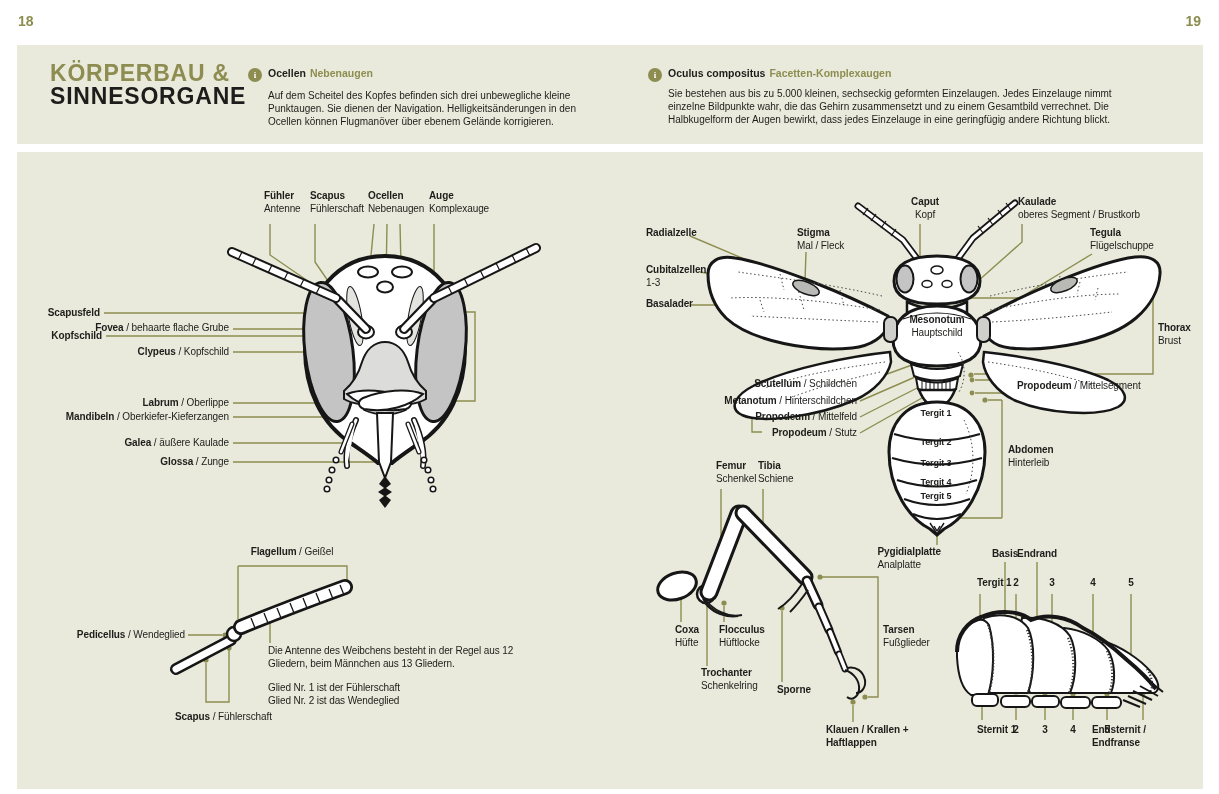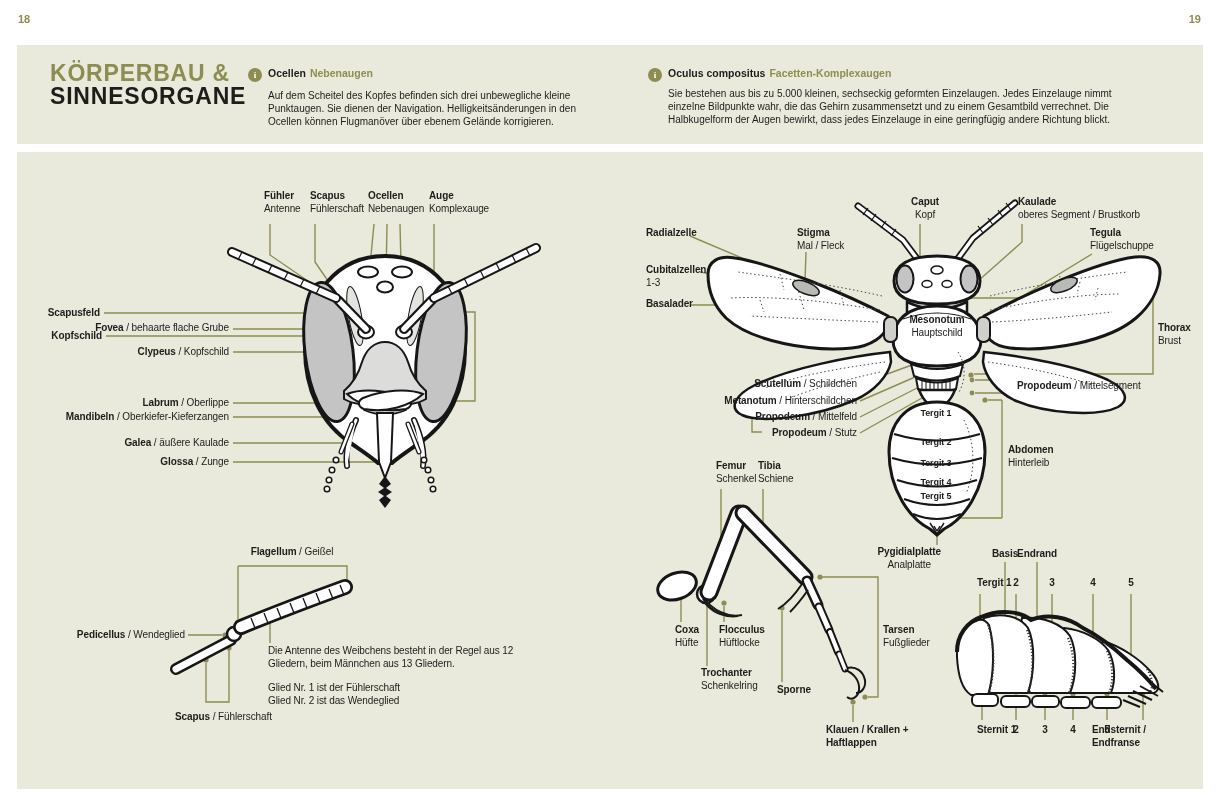--- a/index.html
+++ b/index.html
@@ -4,25 +4,25 @@
 <style>
   html,body{margin:0;padding:0;background:#fff}
   #canvas{position:relative;width:1219px;height:794px;background:#fff;font-family:"Liberation Sans",sans-serif;color:#1d1d1b;overflow:hidden}
   .panel{position:absolute;left:17px;width:1186px;background:#e9eadb;z-index:0}
   #band-top{top:45px;height:99px}
   #band-main{top:152px;height:637px}
   #art{position:absolute;left:0;top:0;z-index:2}
   .lbl{position:absolute;font-size:10px;line-height:12.5px;letter-spacing:-0.1px;white-space:nowrap;z-index:3}
   .lbl .b{font-weight:700}
   .blk{display:block}
-  .ra{transform:translateX(-100%);text-align:center}
+  .ra{transform:translateX(-100%);text-align:left}
   .ca{transform:translateX(-50%);text-align:center}
   .wrap{white-space:normal}
   .sm{font-size:9px}
-  .pageno{position:absolute;font-weight:700;font-size:11px;color:#8d8d51;z-index:3}
+  .pageno{position:absolute;font-weight:700;font-size:14px;color:#8d8d51;z-index:3}
   .title{position:absolute;z-index:3}
   .t1,.t2{display:block;font-size:23px;font-weight:700;letter-spacing:.8px;line-height:23px}
   .t1{color:#8d8d51}.t2{color:#1d1d1b}
   .info-icon{position:absolute;width:14px;height:14px;border-radius:50%;background:#8d8d51;color:#fff;font-size:9px;font-weight:700;text-align:center;line-height:14px;font-family:"Liberation Serif",serif;z-index:3}
   .ih{position:absolute;font-size:10.5px;font-weight:700;white-space:nowrap;z-index:3}
   .ih .olive{color:#8d8d51;margin-left:4px}
   .ib{position:absolute;font-size:10px;line-height:13px;white-space:normal;z-index:3}
 </style>
 </head>
 <body>

